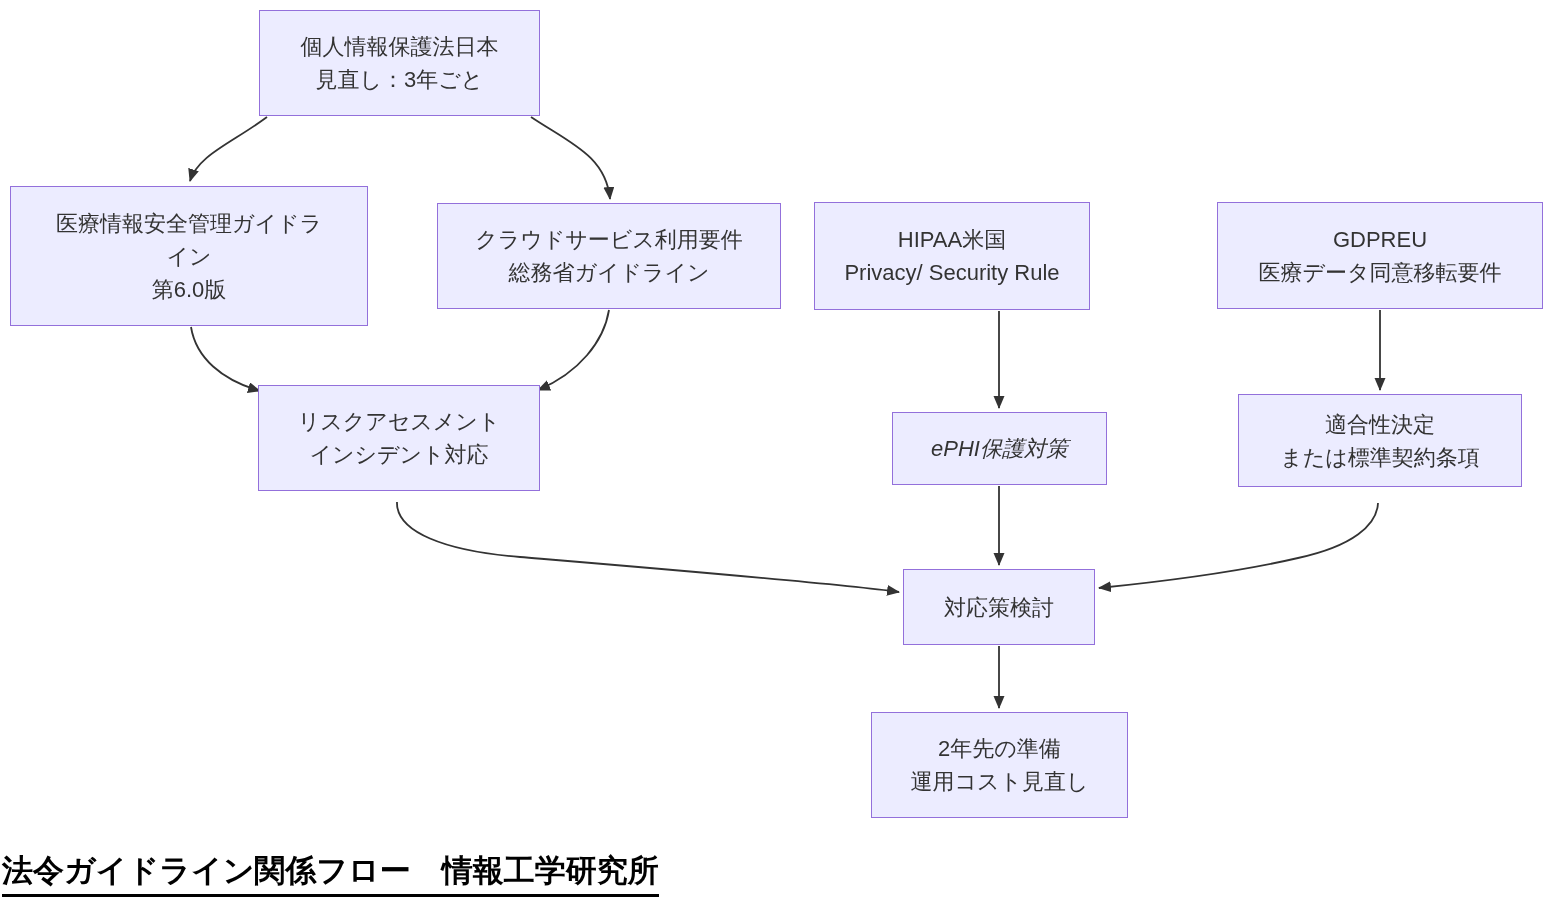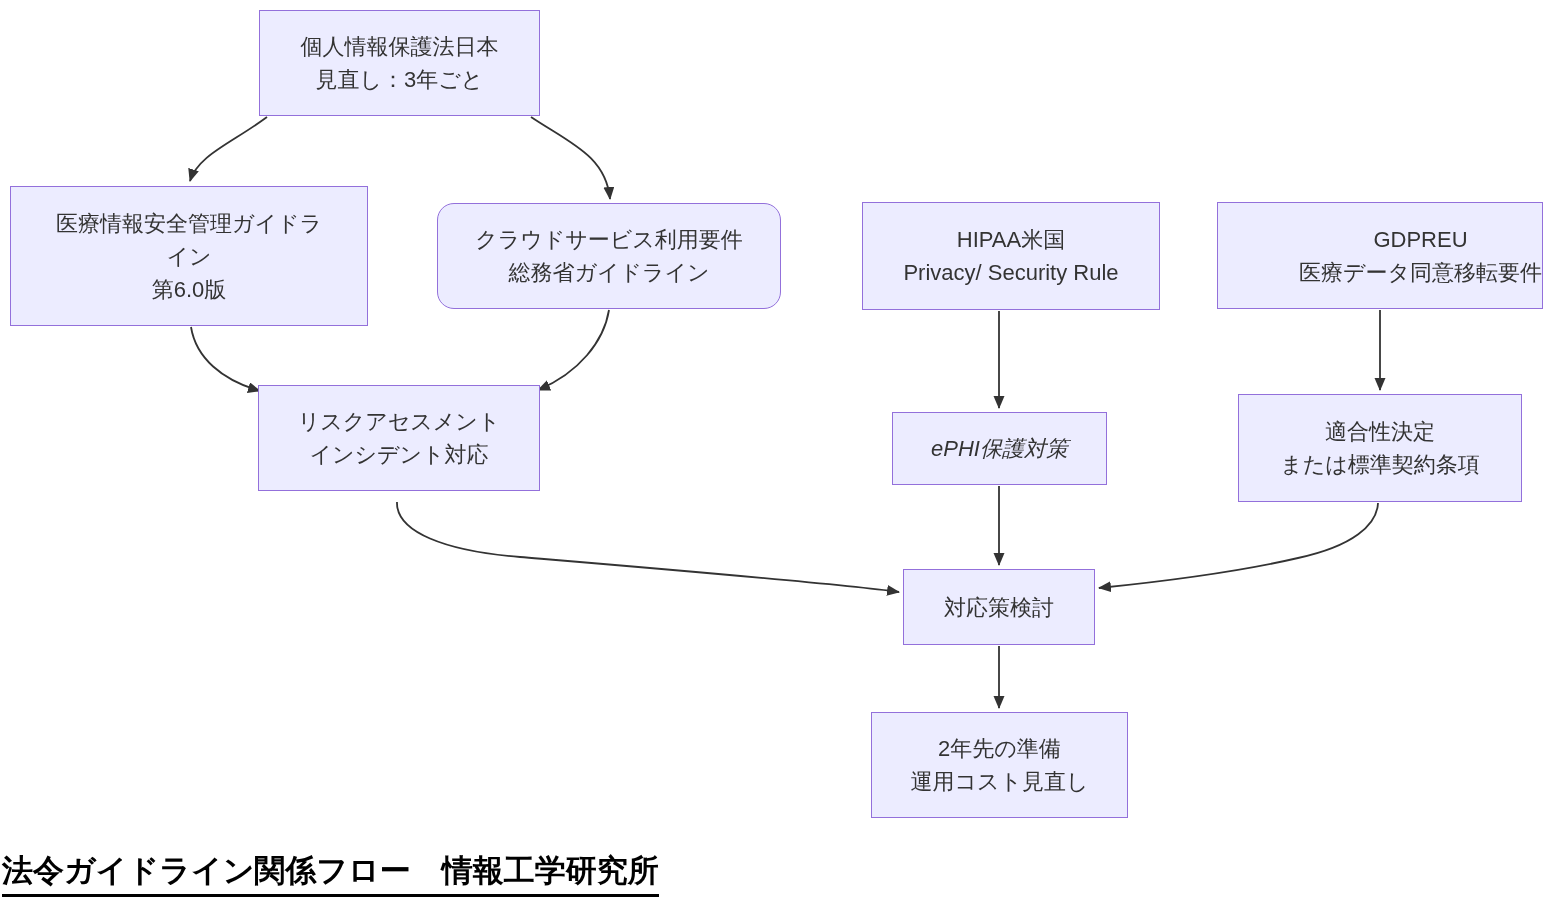--- a/index.html
+++ b/index.html
@@ -42,26 +42,26 @@
     text-align: center;
     color: var(--text-color, #333333);
     font-size: 22px;
     line-height: 33px;
   }
   .node-label {
     white-space: pre-line;
   }
   .n-jplaw    { left: 259px;  top: 10px;  width: 281px; height: 106px; }
   .n-medguide { left: 10px;   top: 186px; width: 358px; height: 140px; }
-  .n-cloud    { left: 437px;  top: 203px; width: 344px; height: 106px; border-radius: 17px; }
-  .n-hipaa    { left: 862px;  top: 202px; width: 298px; height: 108px; }
-  .n-gdpr     { left: 1217px; top: 202px; width: 326px; height: 107px; justify-content: flex-end; }
+  .n-cloud    { left: 437px;  top: 203px; width: 344px; height: 106px; }
+  .n-hipaa    { left: 814px;  top: 202px; width: 276px; height: 108px; }
+  .n-gdpr     { left: 1217px; top: 202px; width: 326px; height: 107px; }
   .n-risk     { left: 258px;  top: 385px; width: 282px; height: 106px; }
   .n-ephi     { left: 892px;  top: 412px; width: 215px; height: 73px; font-style: italic;  }
-  .n-adequacy { left: 1238px; top: 394px; width: 284px; height: 108px; }
+  .n-adequacy { left: 1238px; top: 394px; width: 284px; height: 93px; }
   .n-response { left: 903px;  top: 569px; width: 192px; height: 76px; text-align: right;  }
   .n-prep     { left: 871px;  top: 712px; width: 257px; height: 106px; }
   .diagram-title {
     position: absolute;
     left: 2px;
     top: 850px;
     font-size: 31px;
     font-weight: bold;
     color: #000000;
     border-bottom: 3px solid #000000;

